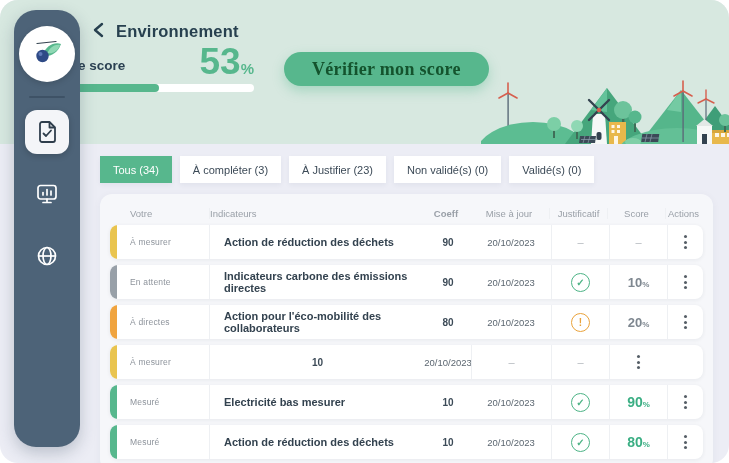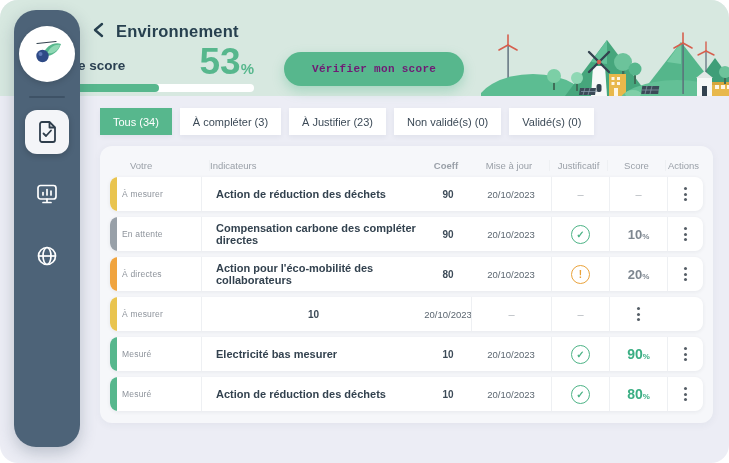--- a/index.html
+++ b/index.html
@@ -1,33 +1,33 @@
 <!DOCTYPE html>
 <html><head>
 <meta charset="utf-8">
 <style>
   html,body{margin:0;padding:0;background:#ffffff;font-family:"Liberation Sans",sans-serif;}
   .app{position:relative;width:729px;height:463px;border-radius:18px;overflow:hidden;background:#ecedf5;}
 
   
-  .top-band{position:relative;height:96px;background:#d7e8e0;}
+  .top-band{position:relative;height:144px;background:#d7e8e0;}
   .page-head{display:flex;align-items:center;gap:11px;padding:22px 0 0 92px;}
   .back-btn{display:flex;align-items:center;cursor:pointer;background:none;border:none;padding:0;}
   .page-title{font-size:16.5px;font-weight:bold;color:#27404f;letter-spacing:.2px;}
   .score-area{display:flex;align-items:center;gap:30px;padding-left:52px;margin-top:6px;position:relative;z-index:2;}
   .score-block{width:202px;}
   .score-line{display:flex;justify-content:space-between;align-items:flex-end;}
   .score-label{font-size:13.5px;font-weight:bold;color:#2b4152;padding-bottom:4px;}
   .score-big{color:#57b78d;font-weight:bold;line-height:.8;}
   .score-big .val{font-size:37px;}
   .score-big .unit{font-size:15px;}
   .score-bar{height:8px;background:#ffffff;border-radius:5px;margin-top:7px;overflow:hidden;}
   .score-fill{height:100%;background:#57b78d;border-radius:5px;}
-  .verify-btn{height:34px;padding:0 28px;border:none;border-radius:18px;background:#57b78d;color:#701a75;
-    font-size:11px;font-weight:bold;font-family:Liberation Mono, monospace;letter-spacing:.3px;cursor:pointer;
+  .verify-btn{height:34px;padding:0 28px;border:none;border-radius:18px;background:#57b78d;color:#14532d;
+    font-size:18px;font-weight:bold;font-family:Liberation Serif, serif;letter-spacing:.3px;cursor:pointer;
     box-shadow:0 5px 12px rgba(87,183,141,.38);}
   .illustration{position:absolute;right:0;bottom:0;width:248px;height:72px;z-index:1;}
 
   
   .sidebar{position:absolute;left:14px;top:10px;bottom:16px;width:66px;background:#4d6378;border-radius:22px;
     box-shadow:0 6px 16px rgba(40,60,80,.25);display:flex;flex-direction:column;align-items:center;z-index:5;}
   .logo-circle{width:56px;height:56px;background:#fff;border-radius:50%;margin-top:16px;display:flex;
     align-items:center;justify-content:center;box-shadow:0 2px 6px rgba(0,0,0,.15);}
   .side-divider{width:36px;height:2px;background:#3e5266;border-radius:1px;margin:14px 0 12px;}
   .nav-item{width:44px;height:44px;border-radius:12px;display:flex;align-items:center;justify-content:center;
@@ -41,21 +41,21 @@
     display:flex;align-items:center;cursor:pointer;box-shadow:0 2px 5px rgba(40,50,80,.06);white-space:nowrap;}
   .tab.active{background:#57b78d;color:#ffffff;}
 
   .panel{margin-top:11px;background:#f6f7fa;border-radius:12px;padding:6px 10px 12px;box-shadow:0 2px 8px rgba(40,50,80,.05);}
   .grid-cols{display:grid;grid-template-columns:92px 1fr 46px 80px 58px 58px 36px;align-items:center;}
   .col-head{padding:8px 2px 6px 8px;}
   .col-head span{font-size:9.5px;color:#9aa0a8;}
   .col-head .c-coeff,.col-head .c-date,.col-head .c-just,.col-head .c-score,.col-head .c-actions{text-align:center;}
   .rows{display:flex;flex-direction:column;gap:6px;}
   .row{position:relative;background:#ffffff;border-radius:8px;height:34px;box-shadow:0 1px 4px rgba(30,40,60,.07);
-    overflow:hidden;}
+    padding-left:8px;overflow:hidden;}
   .row::before{content:"";position:absolute;left:0;top:0;bottom:0;width:7px;border-radius:6px 0 0 6px;
     background:var(--accent,#ccc);}
   .cell{height:100%;display:flex;align-items:center;}
   .c-status{justify-content:flex-start;padding-left:12px;border-right:1px solid #eef0f3;}
   .status-text{font-size:8.5px;color:#8d939b;letter-spacing:.2px;}
   .c-ind{padding-left:14px;font-size:11px;font-weight:bold;color:#33424f;}
   .c-coeff{justify-content:center;font-size:10px;font-weight:bold;color:#3c4a57;}
   .c-date{justify-content:center;font-size:9.5px;color:#5b6670;}
   .c-just{justify-content:center;border-left:1px solid #eef0f3;}
   .c-score{justify-content:center;border-left:1px solid #eef0f3;}
@@ -261,21 +261,21 @@
                 <i></i>
                 <i></i>
               </span>
     </div>
   </div>
 
   <div class="row grid-cols" style="--accent: #98a0a8;">
     <div class="cell c-status">
               <span class="status-text">En attente</span>
             </div>
-    <div class="cell c-ind">Compensation carbone des compléter directes</div>
+    <div class="cell c-ind">Indicateurs carbone des émissions directes</div>
     <div class="cell c-coeff">90</div>
     <div class="cell c-date">20/10/2023</div>
     <div class="cell c-just">
               <span class="badge-check">✓</span>
             </div>
     <div class="cell c-score">
               <span class="score-val muted">10<span class="sfx">%</span></span>
             </div>
     <div class="cell c-actions">
       <span class="kebab">

